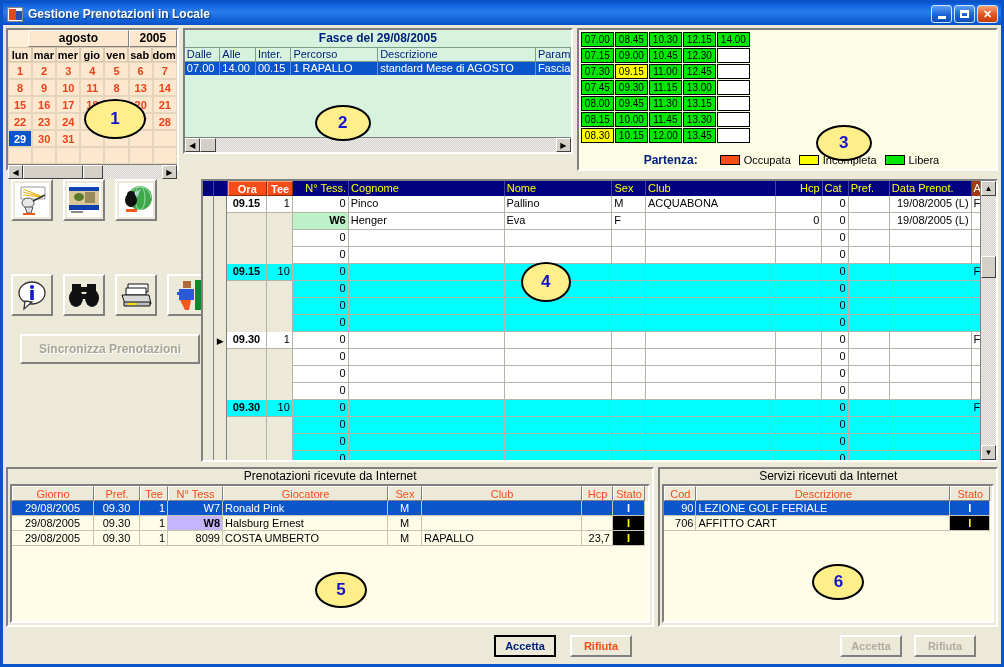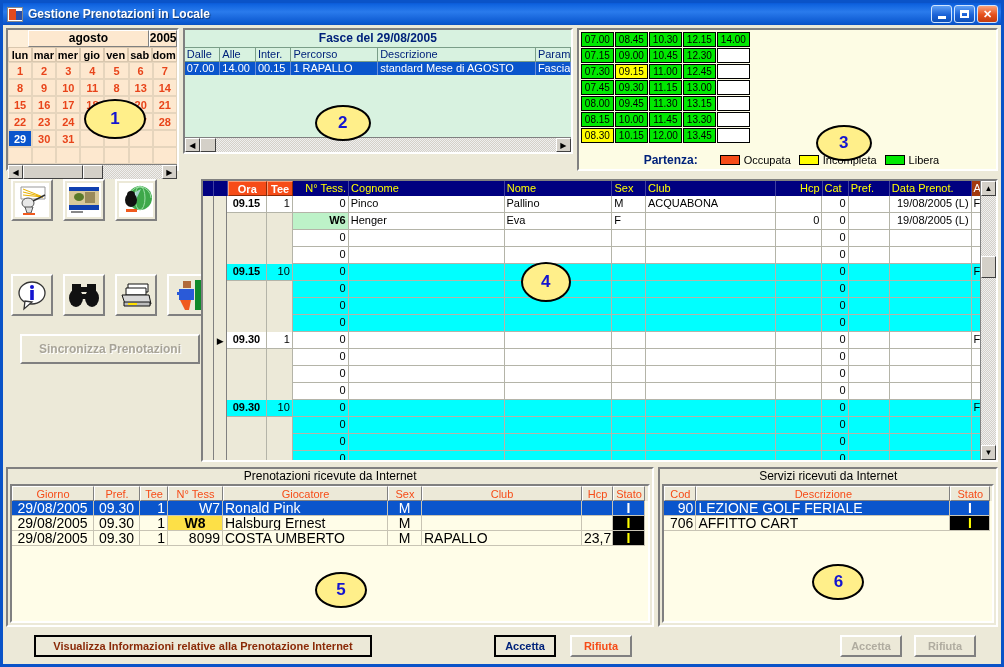--- a/index.html
+++ b/index.html
@@ -67,21 +67,21 @@
     width:174px; height:143px; background:#fdeed8;
     border:2px solid; border-color:#808080 #fff #fff #808080;
     display:flex; flex-direction:column;
   }
   .cal-head { display:flex; height:17px;padding-left:20px; }
   .cal-month, .cal-year {
     background:#fde8cf; border:1px solid; border-color:#fff #808080 #808080 #fff;
     font-size:12px; font-weight:bold; color:#000; text-align:center; line-height:15px;
   }
   .cal-month { flex:1 1 auto; }
-  .cal-year { width:28px; }
+  .cal-year { width:48px; }
   .cal-grid { display:grid; grid-template-columns: repeat(7, 1fr); flex:1 1 auto; }
   .cal-dow {
     background:#fde8cf; font-size:11px; font-weight:bold; text-align:center;
     border:1px solid #d9c7ae; line-height:14px; height:15px; color:#000;
   }
   .cal-day {
     font-size:11px; font-weight:bold; text-align:center; line-height:16px;
     height:17px; color:#e8441a; background:#fde8cf; border:1px solid #e6d5bd;
   }
   .cal-day.sel { background:#0a55cc; color:#fff; }
@@ -227,27 +227,27 @@
   .p-left { width:651px; }
   .p-right { width:341px; margin-left:4px; }
   .p-title { text-align:center; font-size:12px; color:#000; line-height:15px; height:15px;
     background:#ece9d8; }
   .p-inner { margin:0 2px 2px 2px; flex:1 1 auto; border:2px solid;
      border-color:#808080 #fff #fff #808080; background:#fffde8; overflow:hidden;}
   .ghead { display:flex; height:15px; background:#ece9d8; }
   .ghead div { font-size:11px; color:#f64c18; text-align:center; line-height:14px;
     border:1px solid; border-color:#fff #808080 #808080 #fff; white-space:nowrap; overflow:hidden; }
   .grow { display:flex; height:15px; }
-  .grow div { font-size:14px; line-height:14px; padding:0 2px; white-space:nowrap;
+  .grow div { font-size:11px; line-height:14px; padding:0 2px; white-space:nowrap;
     overflow:hidden; border-right:1px solid #c8c4b4; border-bottom:1px solid #c8c4b4;
     background:#fffde8; color:#000; }
   .grow.sel div { background:#0a55cc; color:#fff; }
   .grow div.r { text-align:right; }
   .grow div.c { text-align:center; }
-  .grow div.hlg { background:#fde047; font-weight:bold; text-align:center; }
+  .grow div.hlg { background:#c4b5fd; font-weight:bold; text-align:right; }
   .grow div.stato-b { background:#000; color:#ffff00; text-align:center; font-weight:bold; }
   .grow.sel div.stato-b { background:#0a55cc; color:#fff; }
   .g1{width:82px;} .g2{width:46px;} .g3{width:28px;} .g4{width:55px;}
   .g5{width:165px;} .g6{width:34px;} .g7{width:160px;} .g8{width:31px;} .g9{width:32px;}
   .s1{width:32px;} .s2{width:254px;} .s3{width:40px;}
 
   
   .footer { display:flex; align-items:center; height:30px; margin-top:4px; position:relative; }
   .btn {
     border:2px solid; border-color:#fff #808080 #808080 #fff;
@@ -890,21 +890,20 @@
                 <div class="s2">AFFITTO CART</div>
                 <div class="s3 stato-b">I</div>
               </div>
             </div>
         </div>
         <div class="badge" style="left:152px; top:95px; width:52px; height:36px;">6</div>
       </div>
     </div>
 
     <div class="footer">
-      <div class="btn info">Visualizza Informazioni relative alla Prenotazione Internet</div>
       <div class="btn accetta">Accetta</div>
       <div class="btn rifiuta">Rifiuta</div>
       <div class="btn accetta2">Accetta</div>
       <div class="btn rifiuta2">Rifiuta</div>
     </div>
 
   </div>
 </div>
 
 </body></html>

